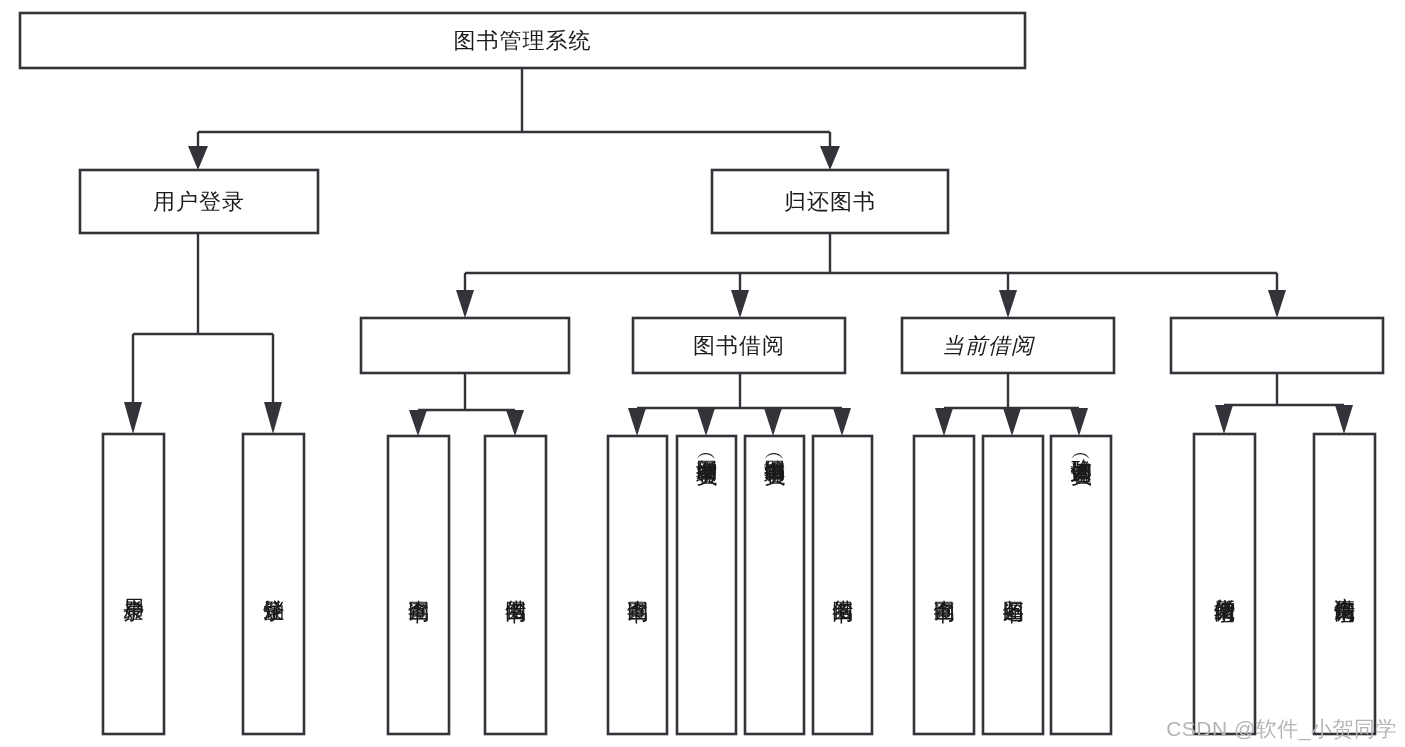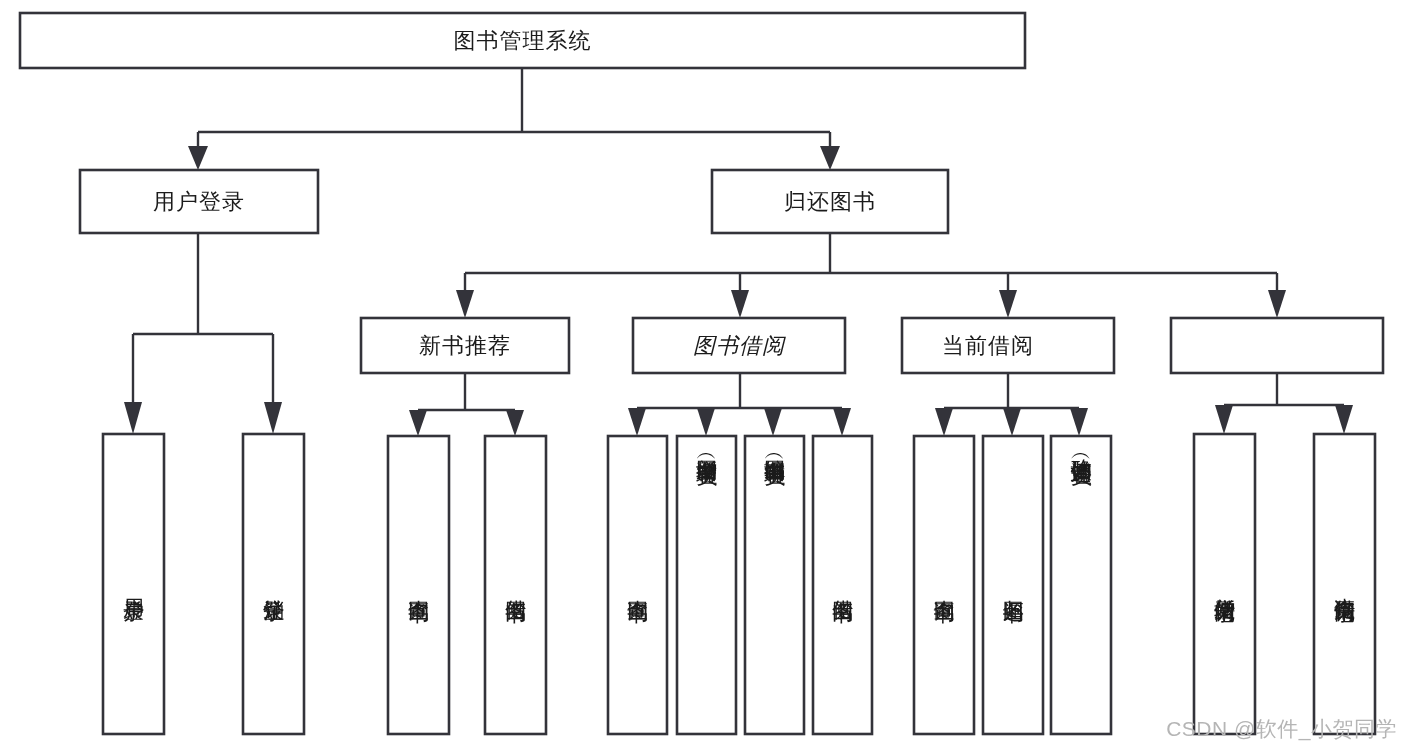--- a/index.html
+++ b/index.html
@@ -188,29 +188,26 @@
   </div>
 
   <div class="hlabel-wrap" style="left:80px; top:170px; width:238px; height:63px;">
     <span>用户登录</span>
   </div>
 
   <div class="hlabel-wrap" style="left:712px; top:170px; width:236px; height:63px;">
     <span>归还图书</span>
   </div>
 
-  <div class="hlabel-wrap" style="left:361px; top:318px; width:208px; height:55px;">
-    <span>新书推荐</span>
-  </div>
-
-  <div class="hlabel-wrap" style="left:633px; top:318px; width:212px; height:55px;font-style:italic;">
+
+  <div class="hlabel-wrap" style="left:633px; top:318px; width:212px; height:55px;">
     <span>图书借阅</span>
   </div>
 
-  <div class="hlabel-wrap" style="left:902px; top:318px; width:172px; height:55px;">
+  <div class="hlabel-wrap" style="left:902px; top:318px; width:172px; height:55px;font-style:italic;">
     <span>当前借阅</span>
   </div>
 
 
   <div class="vlabel-wrap" style="left:103px; top:434px; width:61px; height:300px;">
     <span>用户登录</span>
   </div>
   <div class="vlabel-wrap" style="left:243px; top:434px; width:61px; height:300px;">
     <span>注销登录</span>
   </div>

